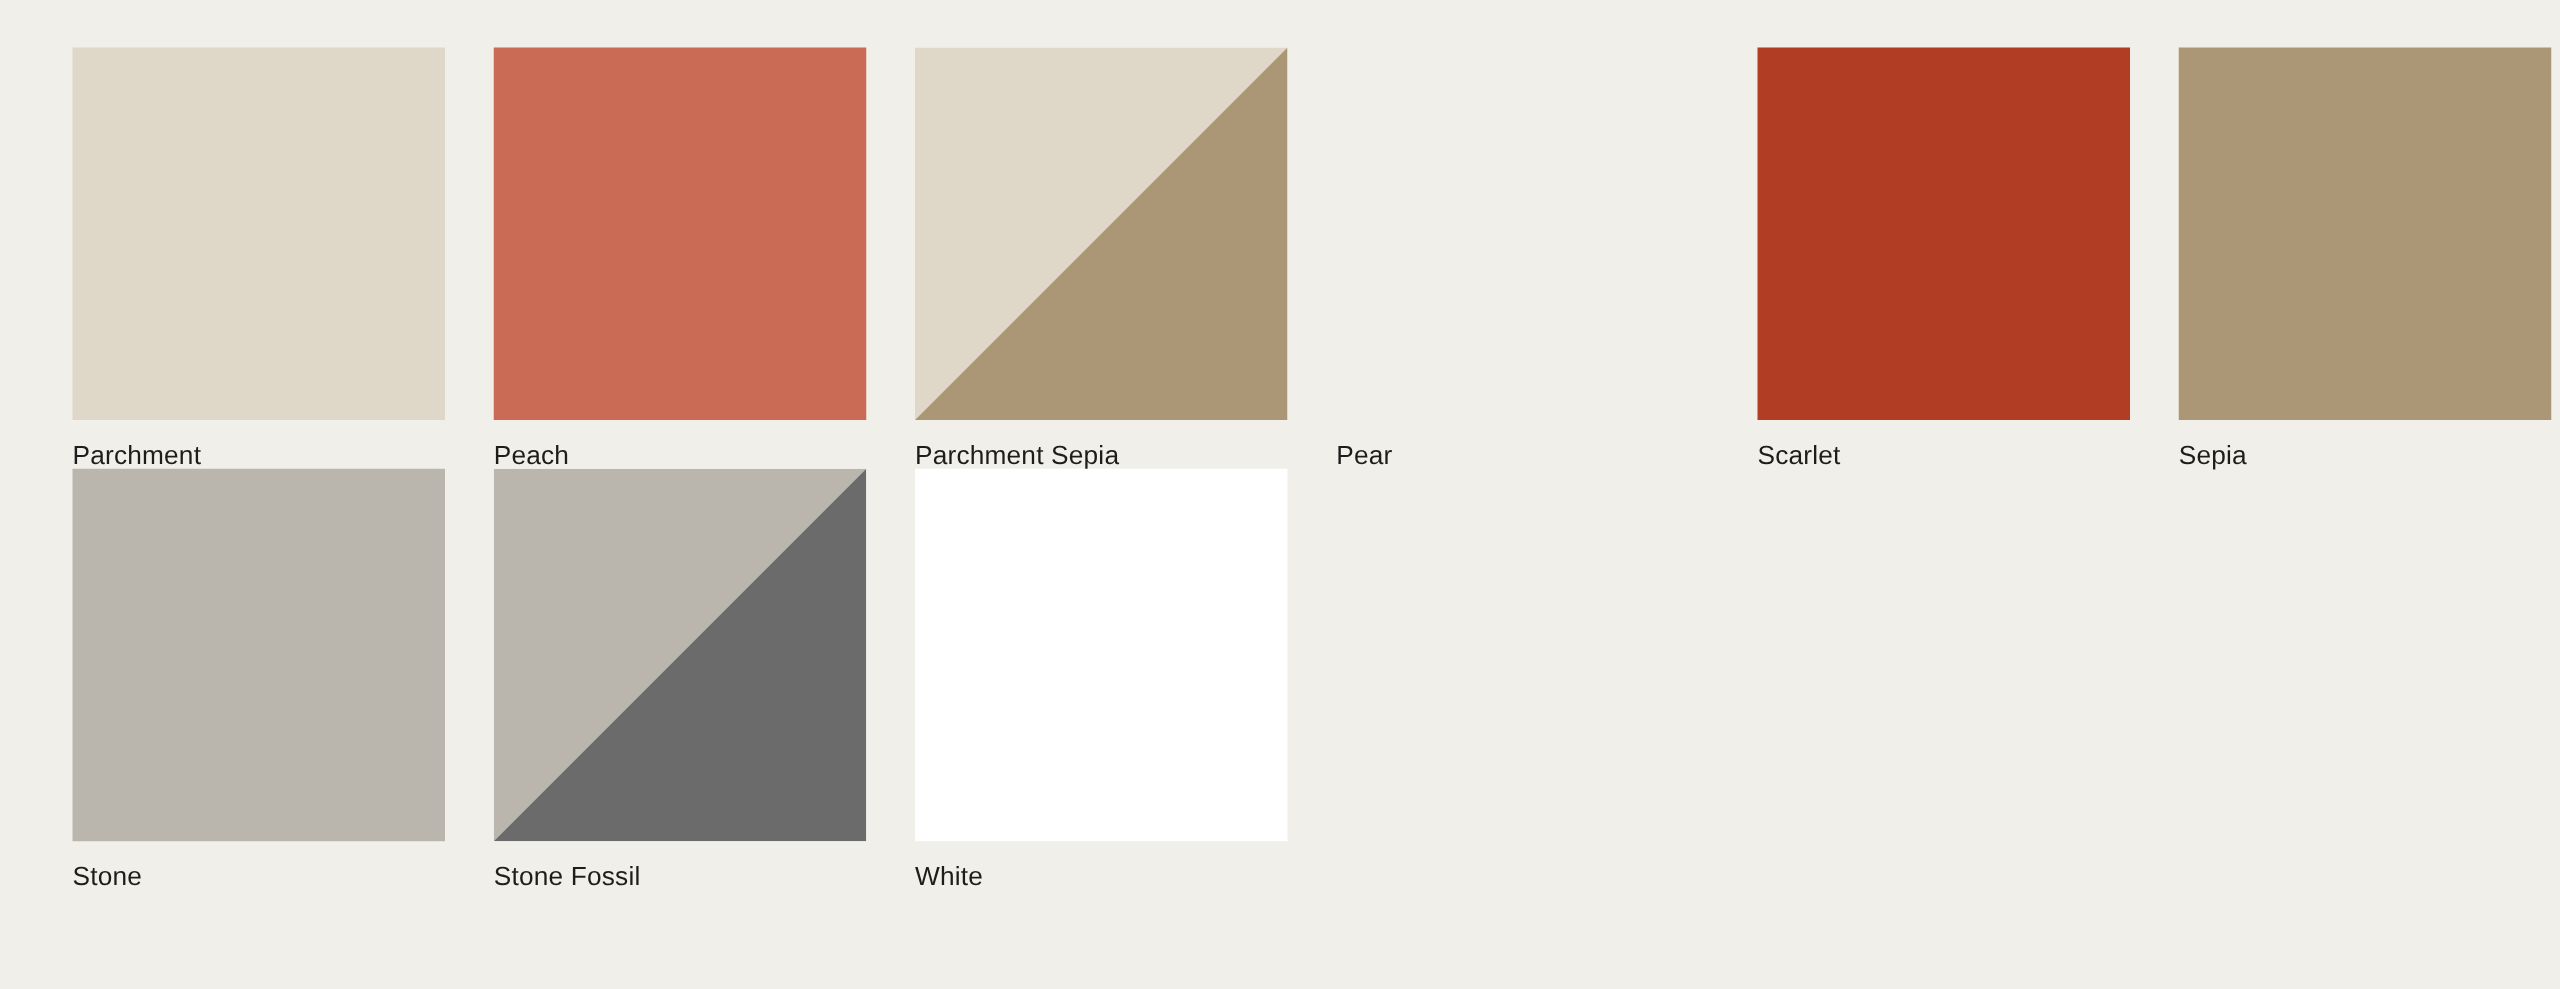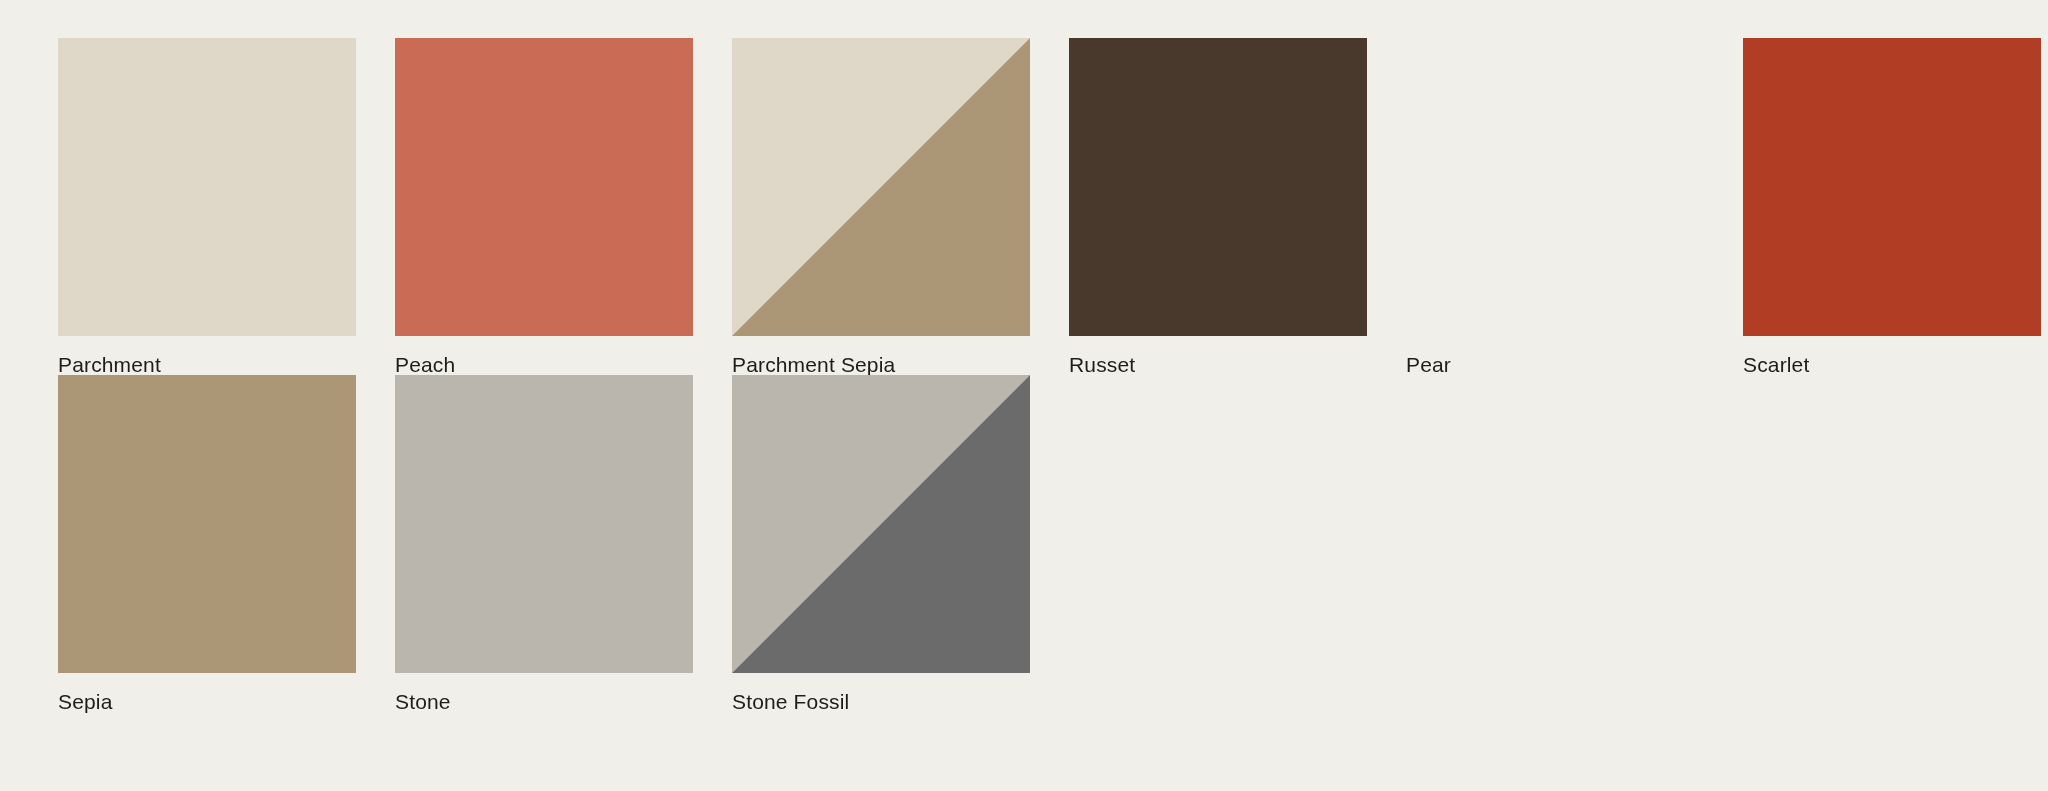--- a/index.html
+++ b/index.html
@@ -74,24 +74,20 @@
     <div class="swatch-cell">
       <div class="swatch-chip">
         <svg viewBox="0 0 298 298" width="298" height="298">
           <polygon points="0,0 298,0 0,298" fill="#dfd8c8"></polygon>
           <polygon points="298,0 298,298 0,298" fill="#ab9775"></polygon>
         </svg>
       </div>
       <div class="swatch-label">Parchment Sepia</div>
     </div>
     <div class="swatch-cell">
-      <div class="swatch-chip" style="background: rgb(72, 57, 44);"></div>
-      <div class="swatch-label">Russet</div>
-    </div>
-    <div class="swatch-cell">
       <div class="swatch-chip" style="background: rgb(240, 239, 234);"></div>
       <div class="swatch-label">Pear</div>
     </div>
     <div class="swatch-cell">
       <div class="swatch-chip" style="background: rgb(178, 61, 37);"></div>
       <div class="swatch-label">Scarlet</div>
     </div>
     <div class="swatch-cell">
       <div class="swatch-chip" style="background: rgb(171, 151, 117);"></div>
       <div class="swatch-label">Sepia</div>
@@ -102,13 +98,17 @@
     </div>
     <div class="swatch-cell">
       <div class="swatch-chip">
         <svg viewBox="0 0 298 298" width="298" height="298">
           <polygon points="0,0 298,0 0,298" fill="#bab6ae"></polygon>
           <polygon points="298,0 298,298 0,298" fill="#6b6b6b"></polygon>
         </svg>
       </div>
       <div class="swatch-label">Stone Fossil</div>
     </div>
+    <div class="swatch-cell">
+      <div class="swatch-chip" style="background: rgb(255, 255, 255);"></div>
+      <div class="swatch-label">White</div>
+    </div>
   </div>
 
 </body></html>

